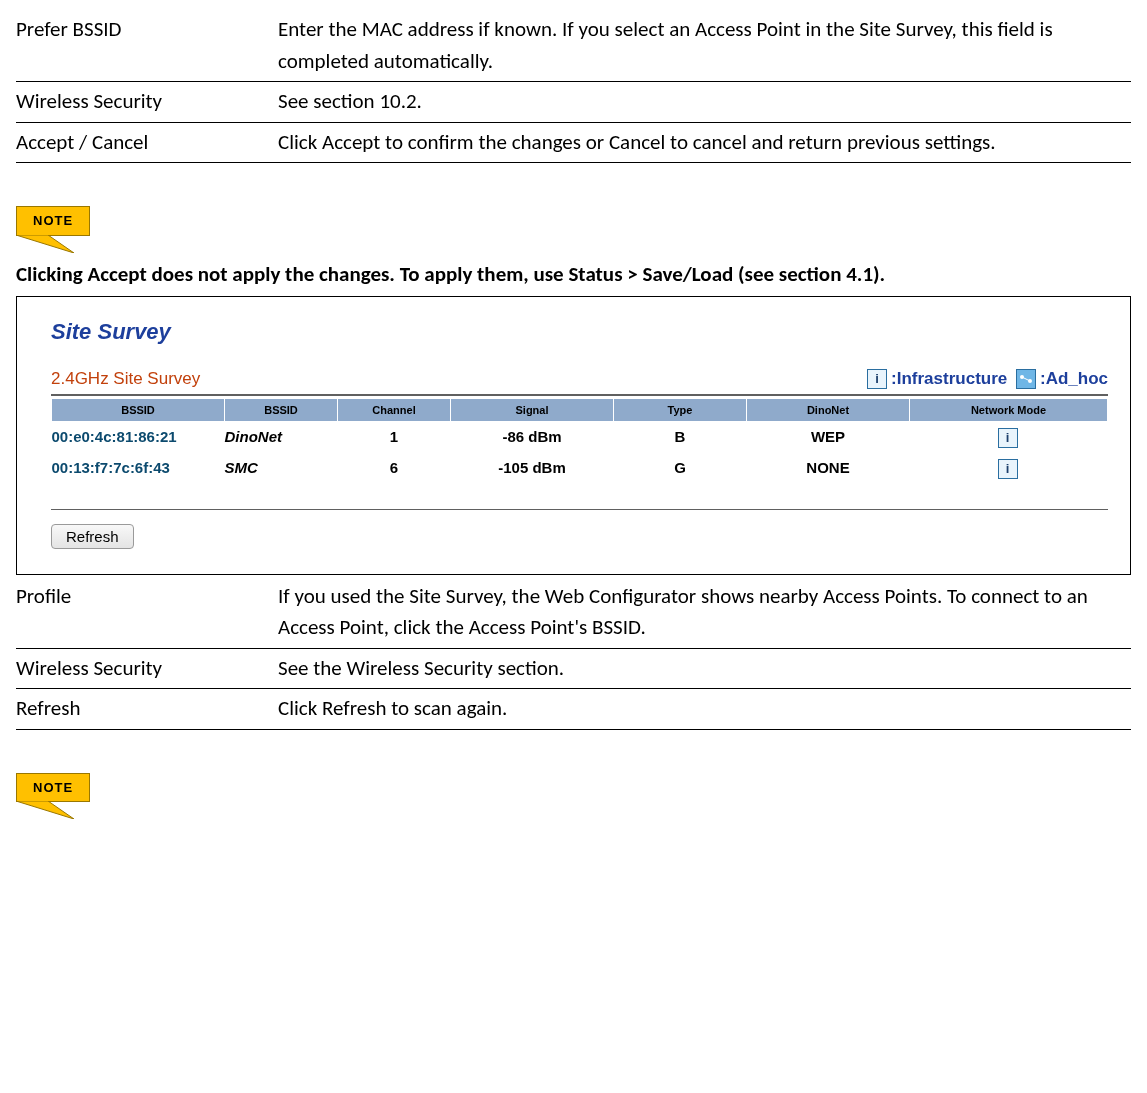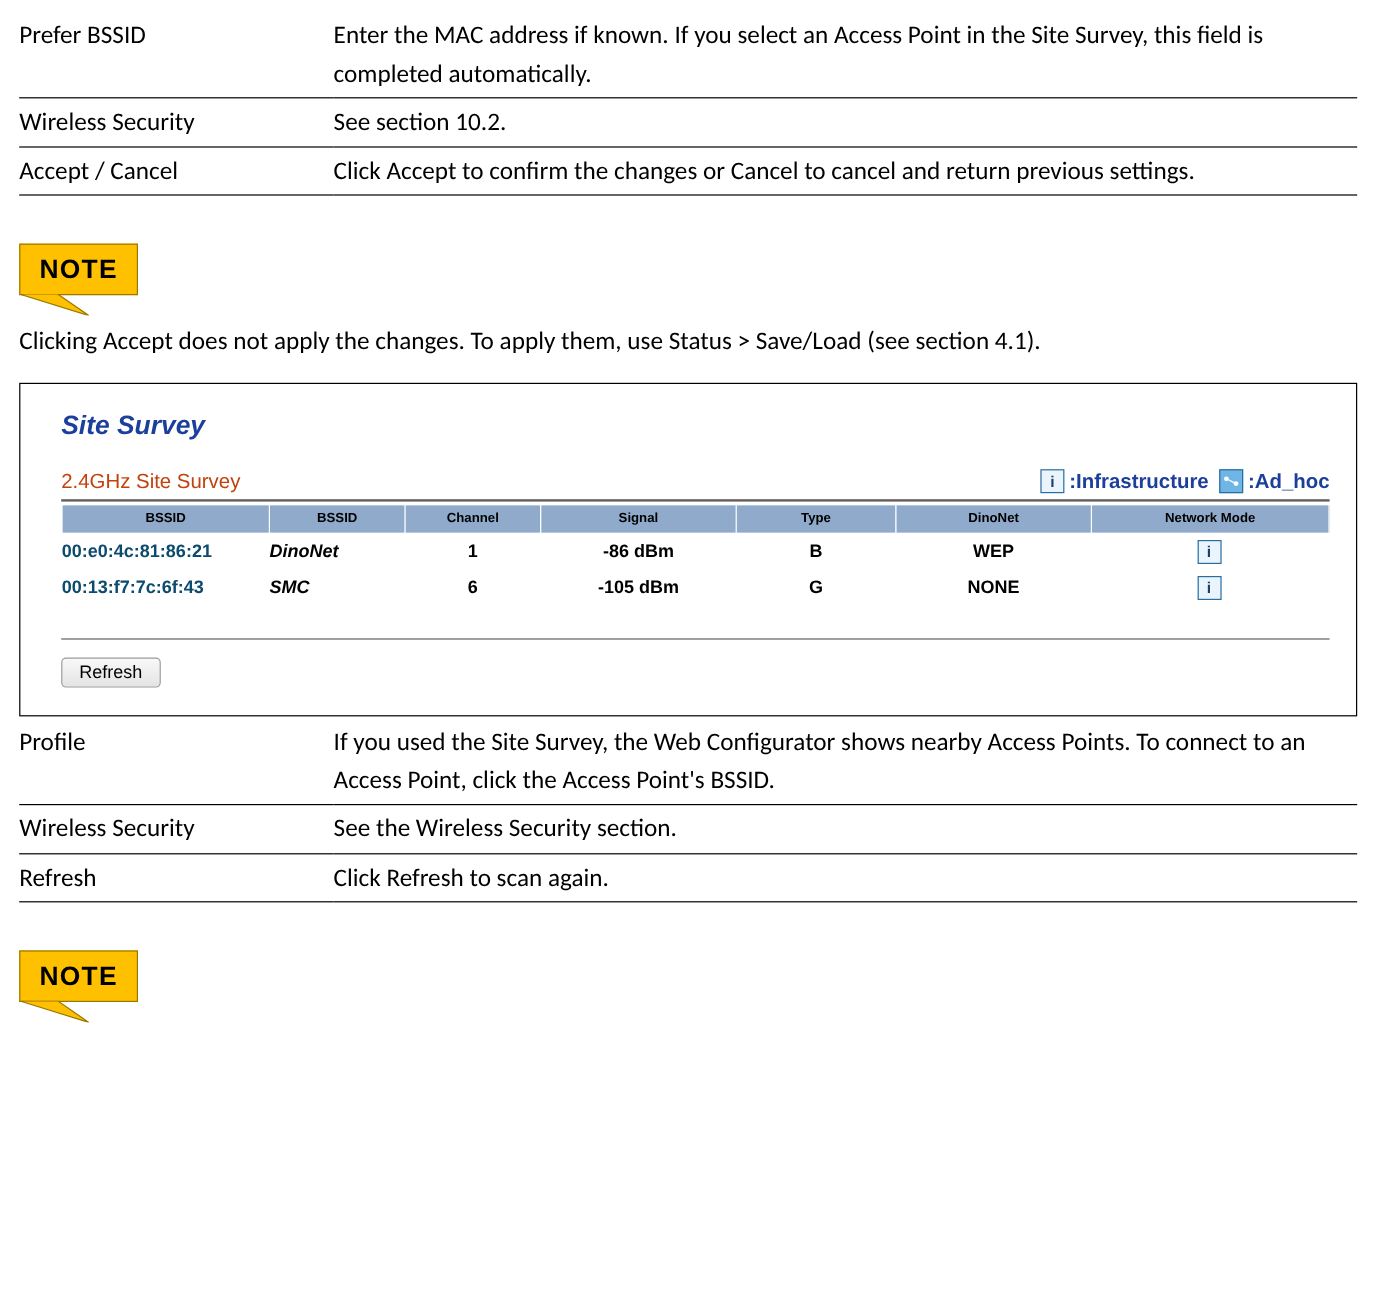--- a/index.html
+++ b/index.html
@@ -40,35 +40,36 @@
     position: relative;
     width: 98px;
     margin-top: 40px;
   }
   .note-badge .box {
     display: inline-block;
     background: #ffc000;
     border: 1px solid #9a7700;
     color: #000;
     font-weight: bold;
-    font-size: 22px;
+    font-size: 13px;
     padding: 4px 16px;
     font-family: Verdana, Arial, sans-serif;
     letter-spacing: 1px;
   }
   .note-badge svg.tri {
     display: block;
     margin-top: -1px;
   }
   .note-text {
     margin-top: 6px;
+    font-weight: bold;
   }
   .survey-box {
     border: 1px solid #000;
-    margin-top: 18px;
+    margin-top: 6px;
     margin-bottom: 2px;
     padding: 18px 22px 22px 34px;
   }
   .survey-title {
     font-family: Verdana, Arial, sans-serif;
     font-weight: bold;
     font-size: 22px;
     font-style: italic;
     color: #1d3f9c;
     margin-bottom: 18px;

